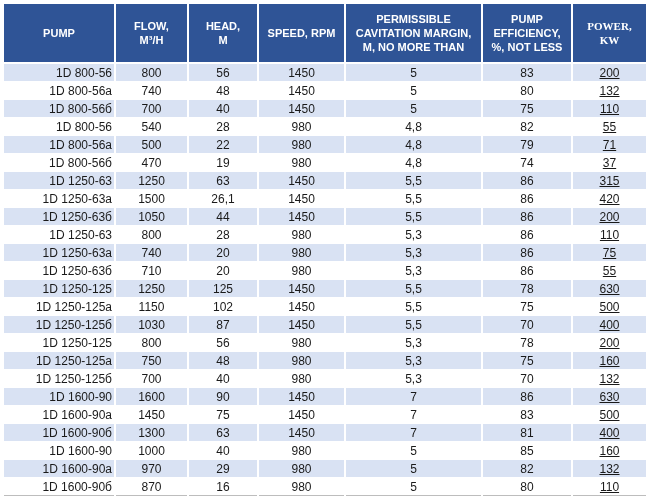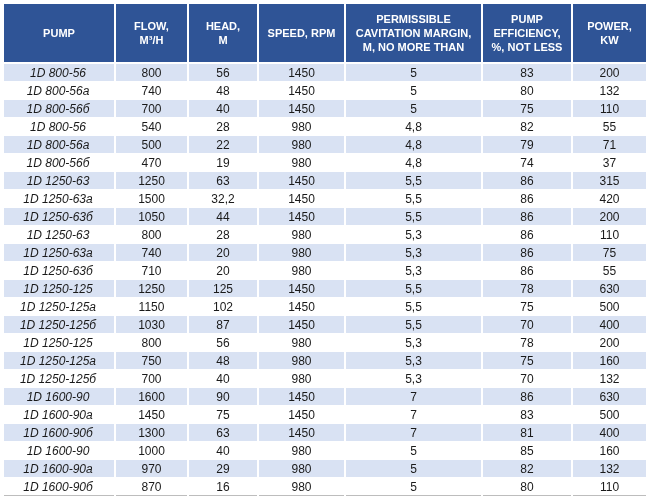--- a/index.html
+++ b/index.html
@@ -30,40 +30,41 @@
     text-align: center;
     vertical-align: middle;
     height: 54px;
     padding: 2px 1px;
     white-space: pre-line;
     border-right: 2px solid #ffffff;
     border-bottom: 2px solid #ffffff;
   }
   table.pump-table th:last-child {
     border-right: none;
+    font-family: Liberation Serif, serif;
   }
   table.pump-table td {
     font-size: 12px;
     color: #1a1a1a;
     height: 17px;
     padding: 0 2px;
     text-align: center;
     vertical-align: middle;
     border-right: 2px solid #ffffff;
     border-bottom: 1px solid #ffffff;
     overflow: hidden;
     white-space: nowrap;
   }
   table.pump-table td:first-child {
-    text-align: center;
+    text-align: right;
     padding-left: 0;
-    font-style: italic;
   }
   table.pump-table td:last-child {
     border-right: none;
+    text-decoration: underline;
   }
   table.pump-table tr.band td {
     background: #D9E2F3;
   }
   table.pump-table tbody tr:last-child td {
     border-bottom: 1px solid #bdbdbd;
   }
 </style>
 </head>
 <body>
@@ -157,21 +158,21 @@
           <td>1250</td>
           <td>63</td>
           <td>1450</td>
           <td>5,5</td>
           <td>86</td>
           <td>315</td>
         </tr>
         <tr>
           <td>1D 1250-63a</td>
           <td>1500</td>
-          <td>32,2</td>
+          <td>26,1</td>
           <td>1450</td>
           <td>5,5</td>
           <td>86</td>
           <td>420</td>
         </tr>
         <tr class="band">
           <td>1D 1250-63б</td>
           <td>1050</td>
           <td>44</td>
           <td>1450</td>

